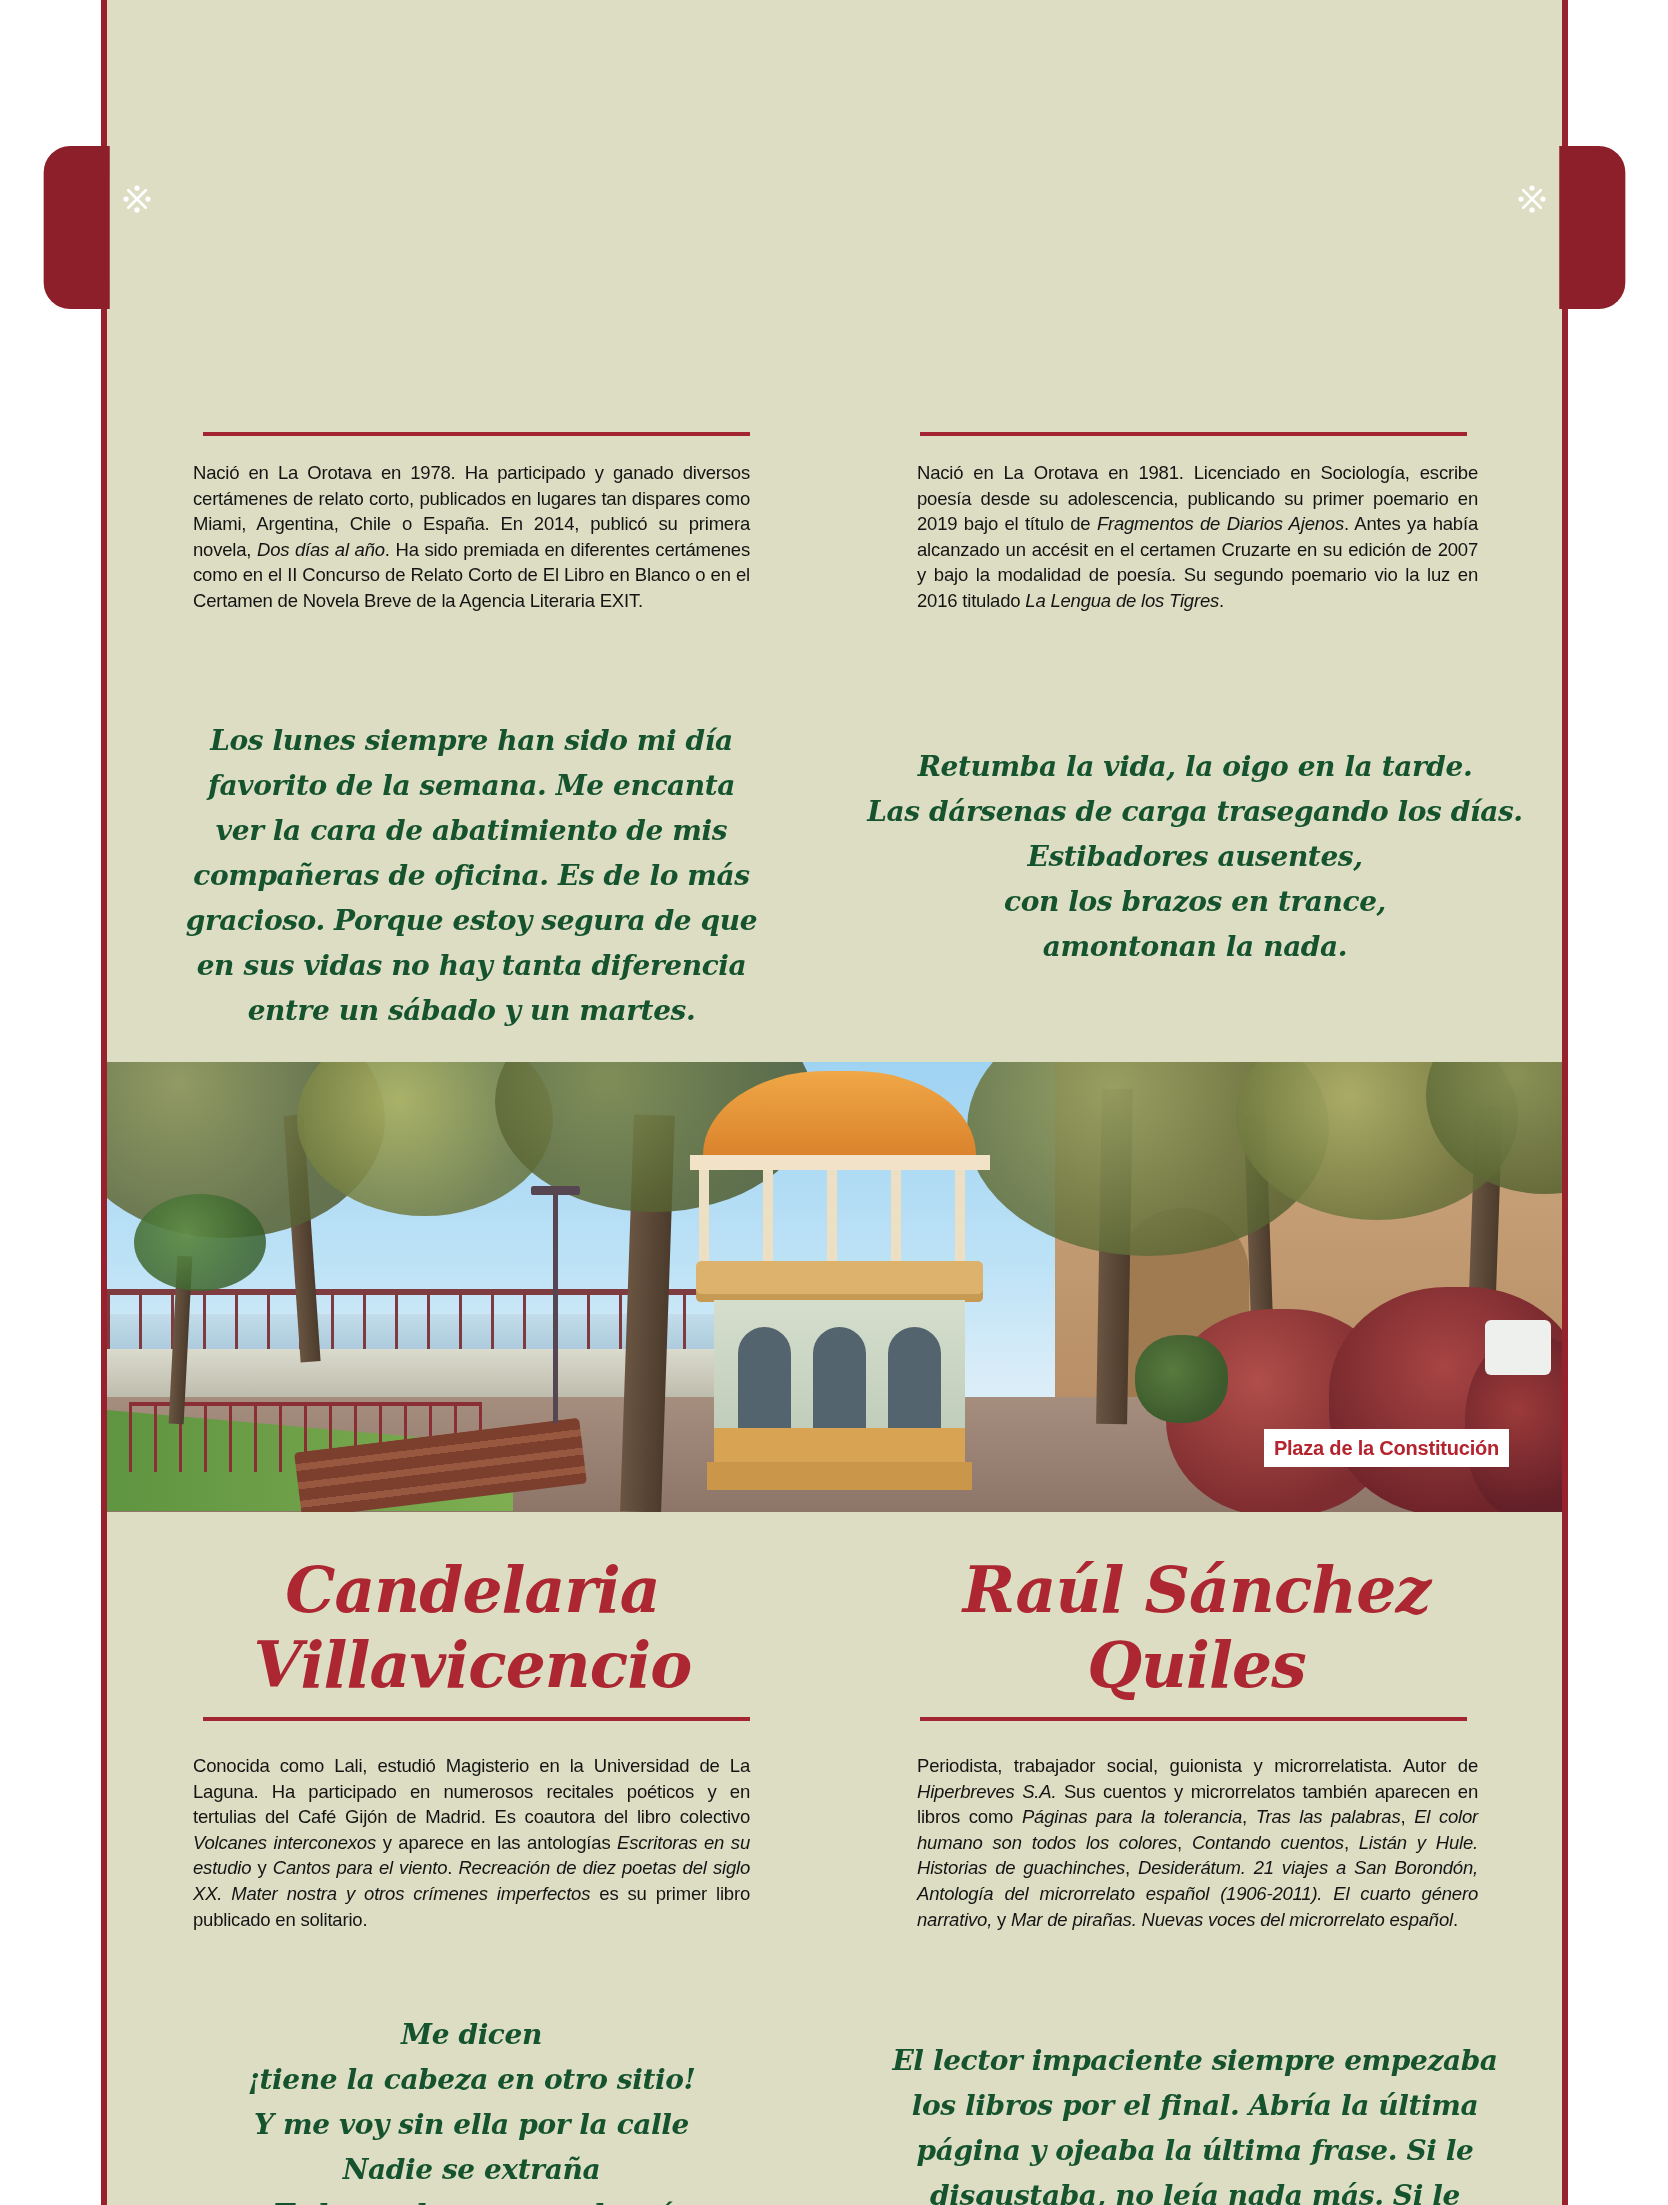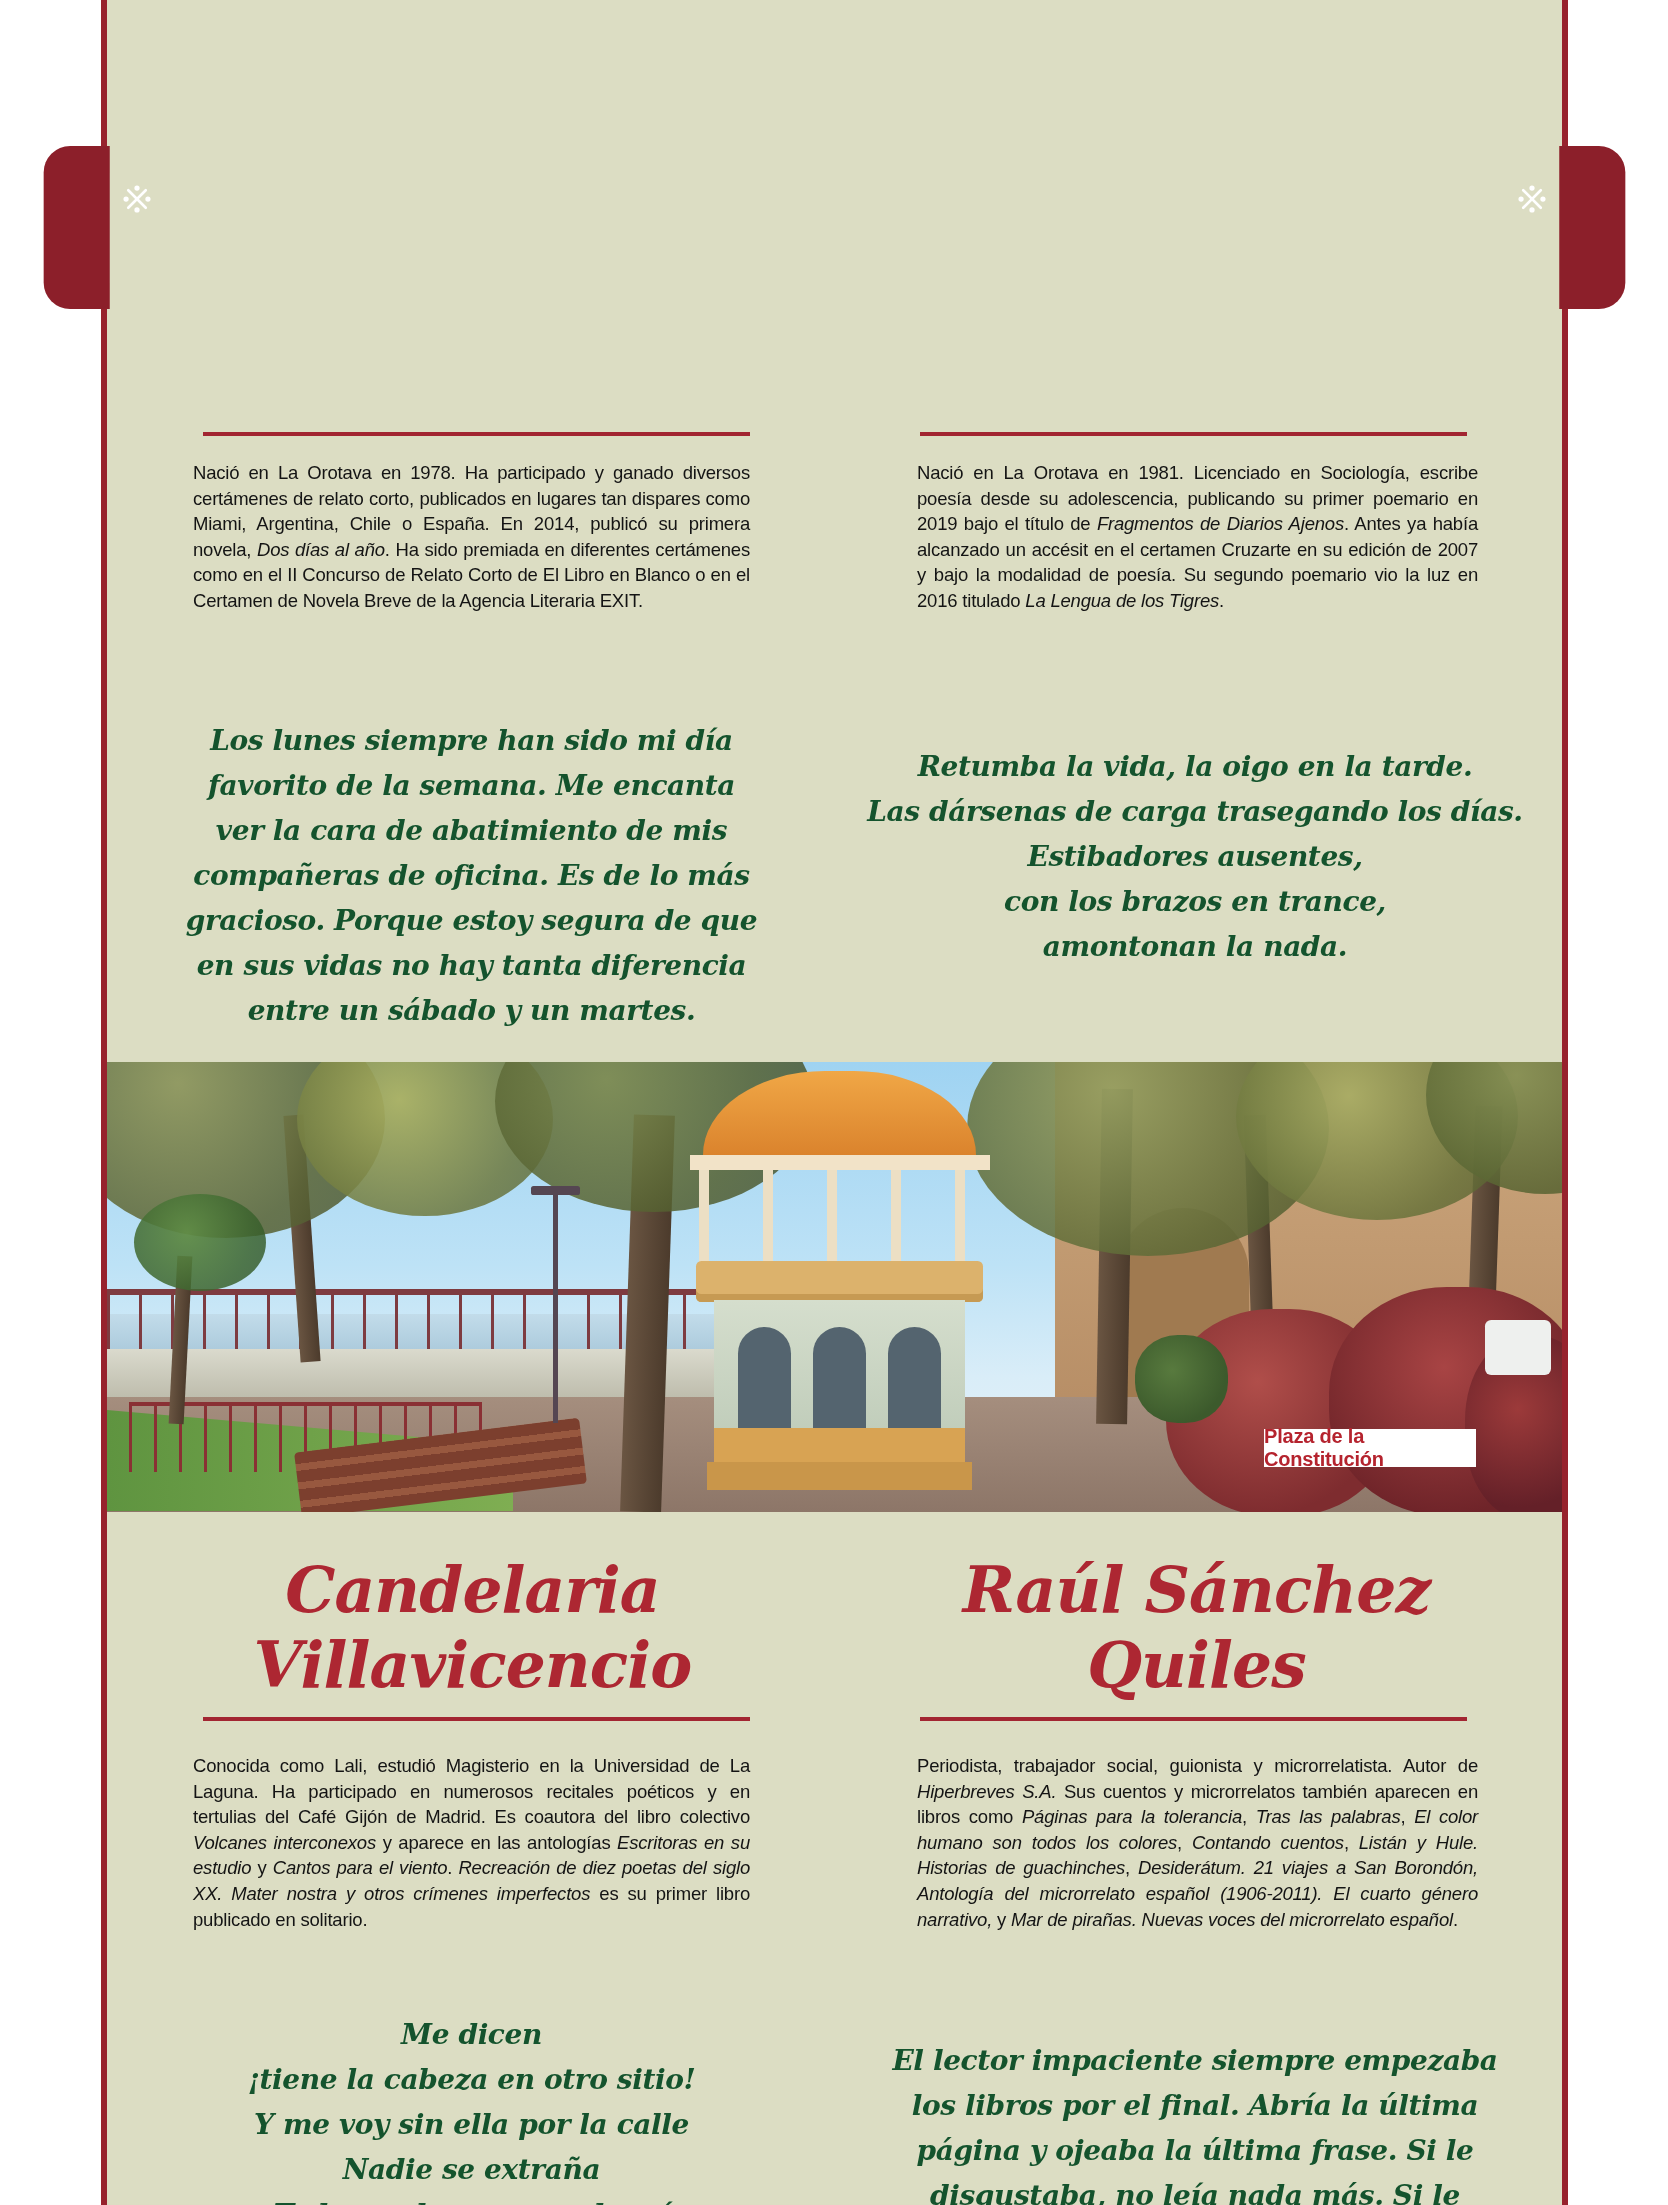--- a/index.html
+++ b/index.html
@@ -117,21 +117,21 @@
       <div class="abs" style="left:42px;top:357px;width:251px;height:34px;background:#d8a353"></div>
       <div class="abs" style="left:35px;top:391px;width:265px;height:28px;background:#c9964a"></div>
     </div>
 
     <div class="abs bush" style="left:1059px;top:247px;width:229px;height:207px;background:radial-gradient(circle at 40% 35%,#b04e4a,#7e2c2f 70%)"></div>
     <div class="abs bush" style="left:1222px;top:225px;width:256px;height:229px;background:radial-gradient(circle at 45% 35%,#a84444,#6f2429 72%)"></div>
     <div class="abs bush" style="left:1358px;top:273px;width:132px;height:185px;background:radial-gradient(circle at 40% 40%,#9c3a3a,#642028 72%)"></div>
     <div class="abs bush" style="left:1028px;top:273px;width:93px;height:88px;background:radial-gradient(circle at 40% 40%,#587a3e,#3c5a2c 70%)"></div>
     <div class="abs p1-van"></div>
 
-    <div class="caption" style="left:1157px;top:367px;width:212px;height:38px;font-size:20px">
+    <div class="caption" style="left:1157px;top:367px;width:245px;height:38px;font-size:20px">
       <span>Plaza de la Constitución</span>
     </div>
   </div>
 
   <svg class="tail l" viewBox="0 0 160 370">
     <path d="M160,0 L70,0 A60,60 0 0 0 10,60 L10,310 A60,60 0 0 0 70,370 L160,370 Z" fill="#8c1f2a"></path>
   </svg>
   <svg class="tail r" viewBox="0 0 160 370">
     <path d="M160,0 L70,0 A60,60 0 0 0 10,60 L10,310 A60,60 0 0 0 70,370 L160,370 Z" fill="#8c1f2a"></path>
   </svg>

